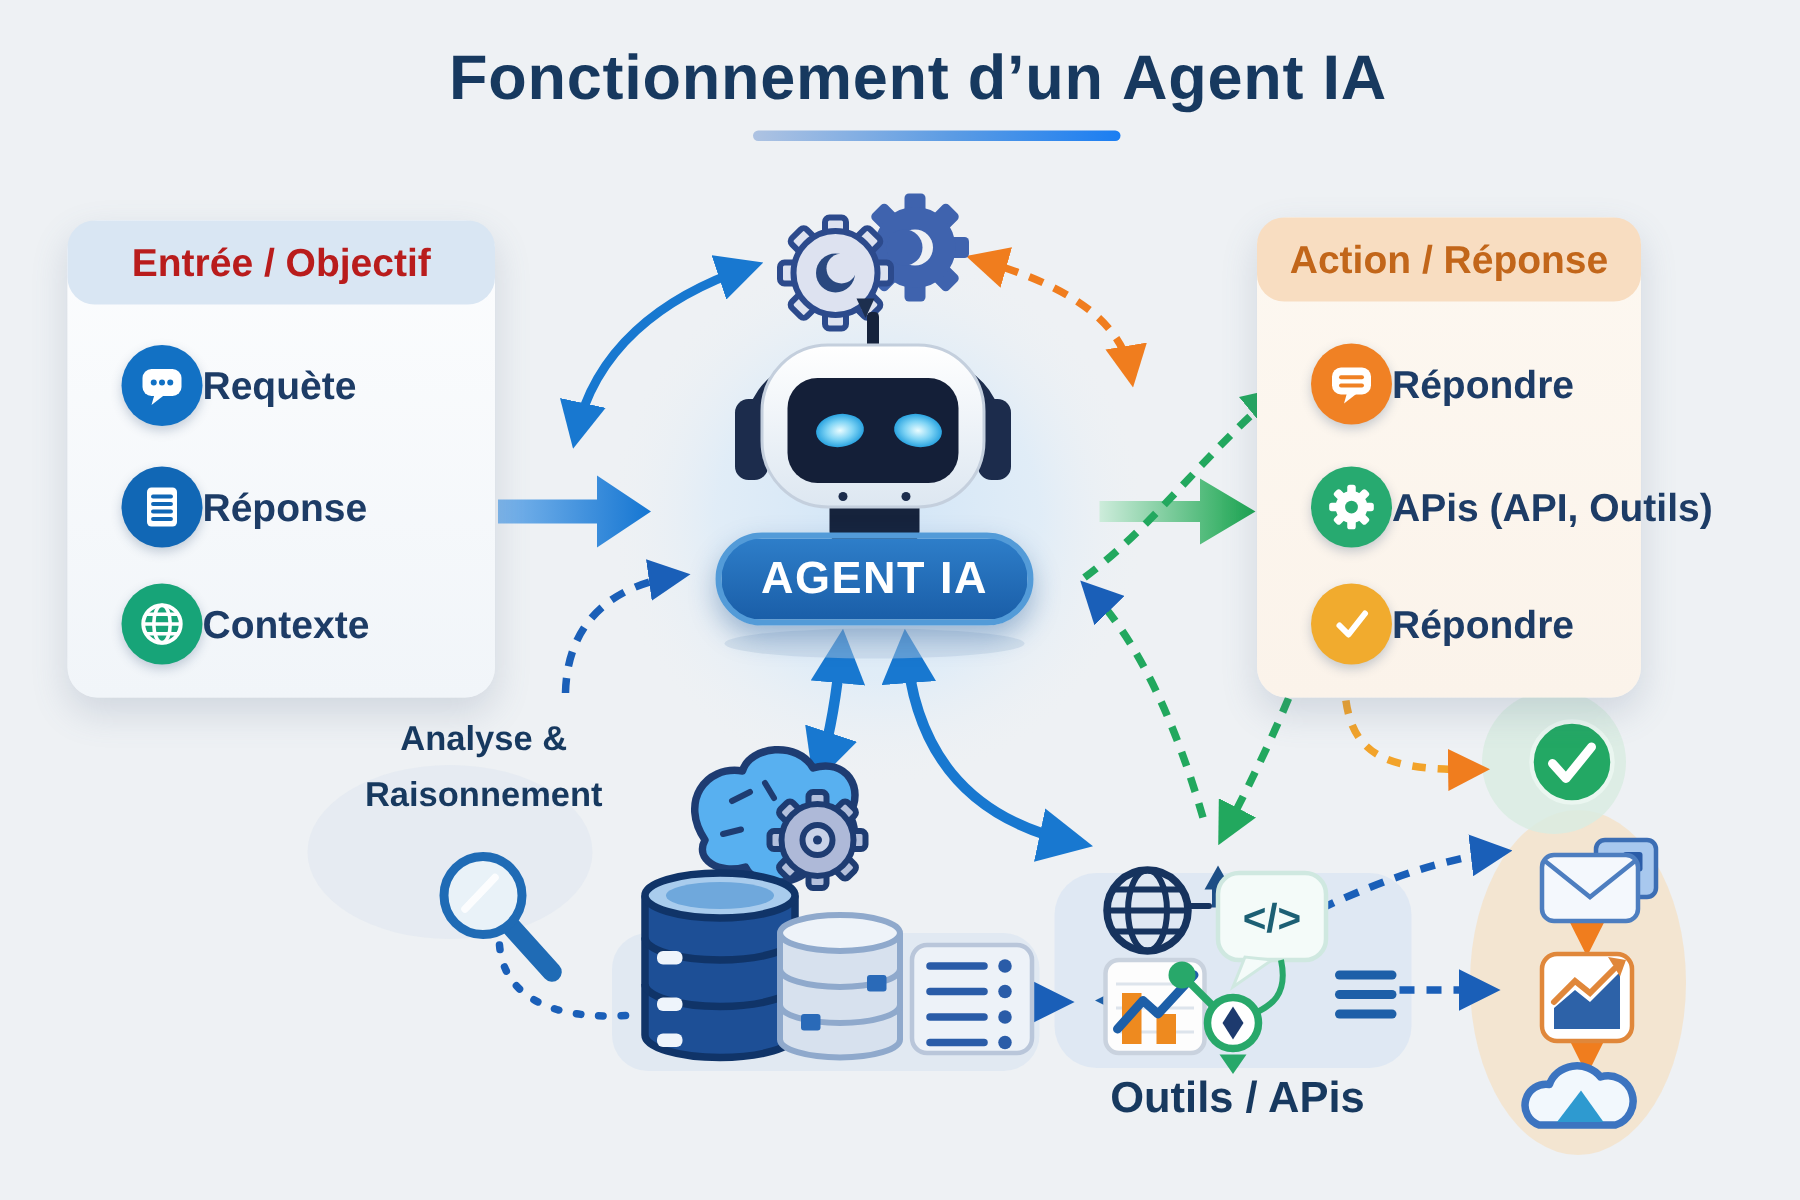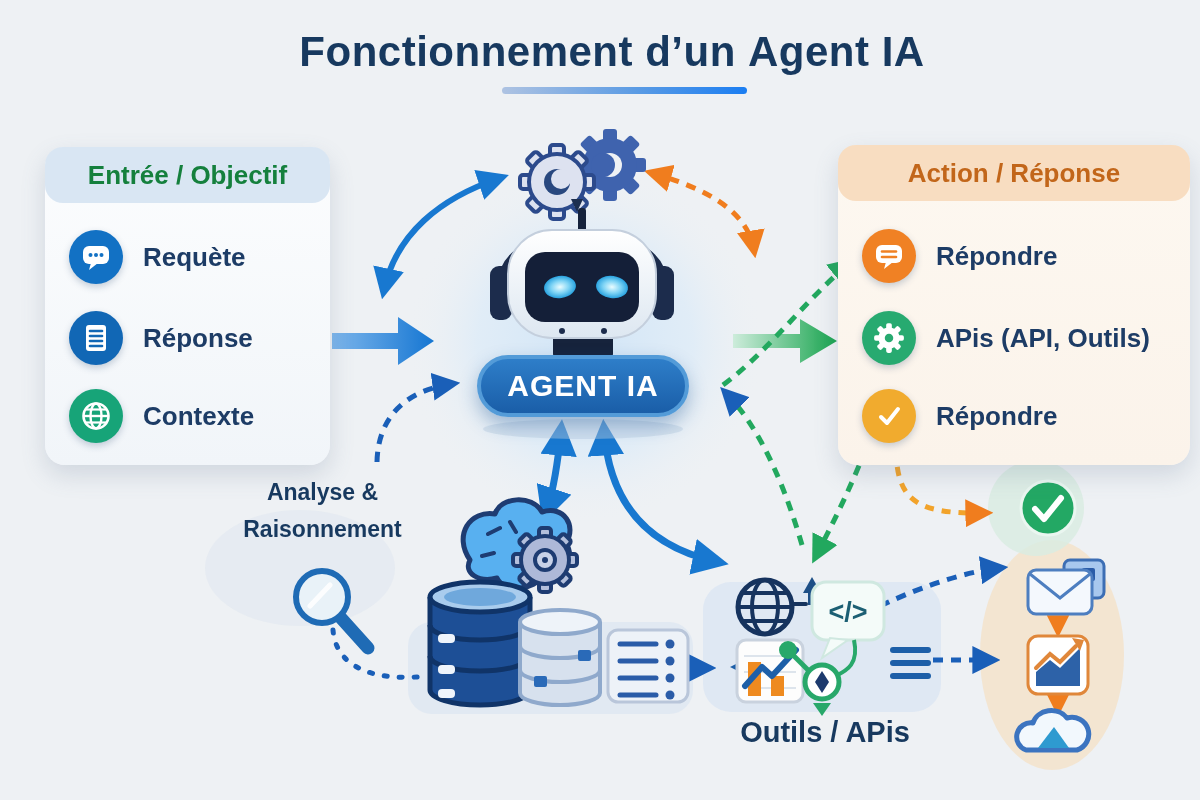--- a/index.html
+++ b/index.html
@@ -12,28 +12,28 @@
          color:#17395f;font-size:42px;letter-spacing:.5px;margin-left:12px;}
   .title .b{font-weight:800;}
   .title .l{font-weight:600;}
   .title-underline{position:absolute;left:502px;top:87px;width:245px;height:7px;border-radius:4px;
          background:linear-gradient(90deg,#aec3e2,#5a9be4 55%,#1b7ef2);z-index:3;}
   
   .card{position:absolute;border-radius:20px;z-index:4;
         box-shadow:0 10px 24px rgba(90,110,140,.20);}
   .card.input{left:45px;top:147px;width:285px;height:318px;
         background:linear-gradient(180deg,#fcfdfe,#f1f5f9);}
-  .card.output{left:838px;top:145px;width:352px;height:320px;
+  .card.output{left:838px;top:145px;width:256px;height:320px;
         background:linear-gradient(180deg,#fdf8f1,#fbf3ea);}
   .card-header{position:absolute;left:0;top:0;right:0;height:56px;border-radius:18px;
         display:flex;align-items:center;justify-content:center;
         font-size:26px;font-weight:800;}
-  .card.input .card-header{background:#d9e6f3;color:#15803d;}
+  .card.input .card-header{background:#d9e6f3;color:#b91c1c;}
   .card.output .card-header{background:#f8ddc1;color:#c2661a;}
-  .item-row{position:absolute;left:24px;display:flex;align-items:center;gap:20px;height:56px;}
+  .item-row{position:absolute;left:36px;display:flex;align-items:center;height:56px;}
   .item-icon{width:54px;height:54px;border-radius:50%;flex:0 0 54px;
         display:flex;align-items:center;justify-content:center;
         box-shadow:0 3px 7px rgba(40,70,110,.25);}
   .item-label{font-size:26px;font-weight:700;color:#1d3c66;white-space:nowrap;}
   
   .agent-pill{position:absolute;left:477px;top:355px;width:212px;height:62px;z-index:4;
         border-radius:32px;background:linear-gradient(180deg,#2e7ec9,#1a5ea8);
         border:4px solid #539bd8;box-sizing:border-box;
         display:flex;align-items:center;justify-content:center;
         color:#ffffff;font-size:30px;font-weight:800;letter-spacing:1px;

